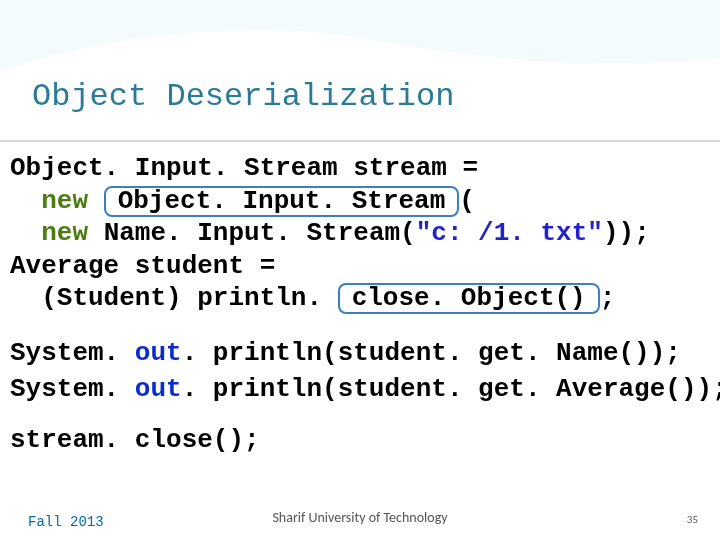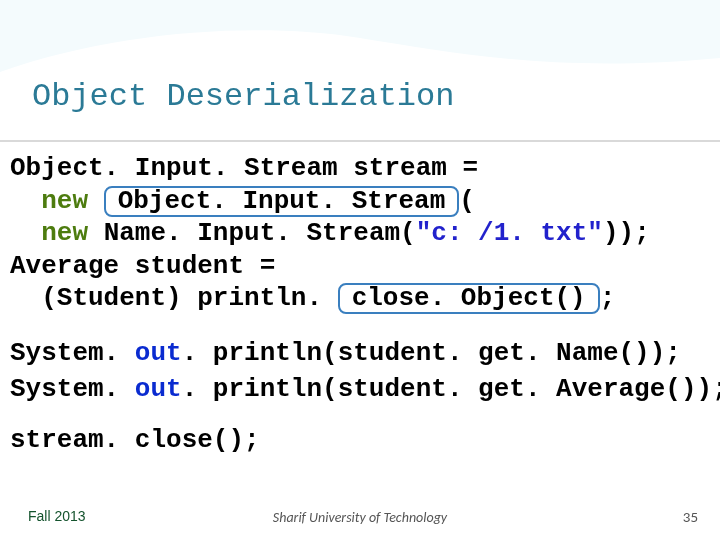--- a/index.html
+++ b/index.html
@@ -54,42 +54,41 @@
     border-radius: 8px;
     padding: 0 12px;
     display: inline-block;
     line-height: 1.05;
   }
   .gap-small { height: 4px; }
   .gap-med { height: 18px; }
   .gap-large { height: 22px; }
   .footer-left {
     position: absolute;
-    bottom: 16px;
+    bottom: 10px;
     left: 28px;
-    font-family: Liberation Sans, sans-serif;
+    font-family: Liberation Mono, monospace;
     font-size: 14px;
-    color: #14532d;
+    color: #0369a1;
   }
   .footer-center {
     position: absolute;
     bottom: 14px;
     left: 50%;
     transform: translateX(-50%);
     font-family: Calibri, 'Segoe UI', sans-serif;
     font-size: 14px;
     color: #555;
-    font-style: italic;
   }
   .footer-right {
     position: absolute;
     bottom: 14px;
     right: 22px;
     font-family: Calibri, 'Segoe UI', sans-serif;
-    font-size: 15px;
+    font-size: 11px;
     color: #555;
   }
 </style>
 </head>
 <body>
 
 <svg class="swoosh" viewBox="0 0 720 80" preserveAspectRatio="none">
   <path d="M0,48 C120,10 260,5 360,20 C460,35 560,55 720,35" stroke="#c9e3e8" stroke-width="2" fill="none"></path>
   <path d="M0,58 C120,18 260,12 360,28 C460,44 560,63 720,45" stroke="#2b7a96" stroke-width="3" fill="none"></path>
   <path d="M0,72 C120,30 260,22 360,38 C460,54 560,73 720,58 L720,0 L0,0 Z" fill="#f4fbfd"></path>

